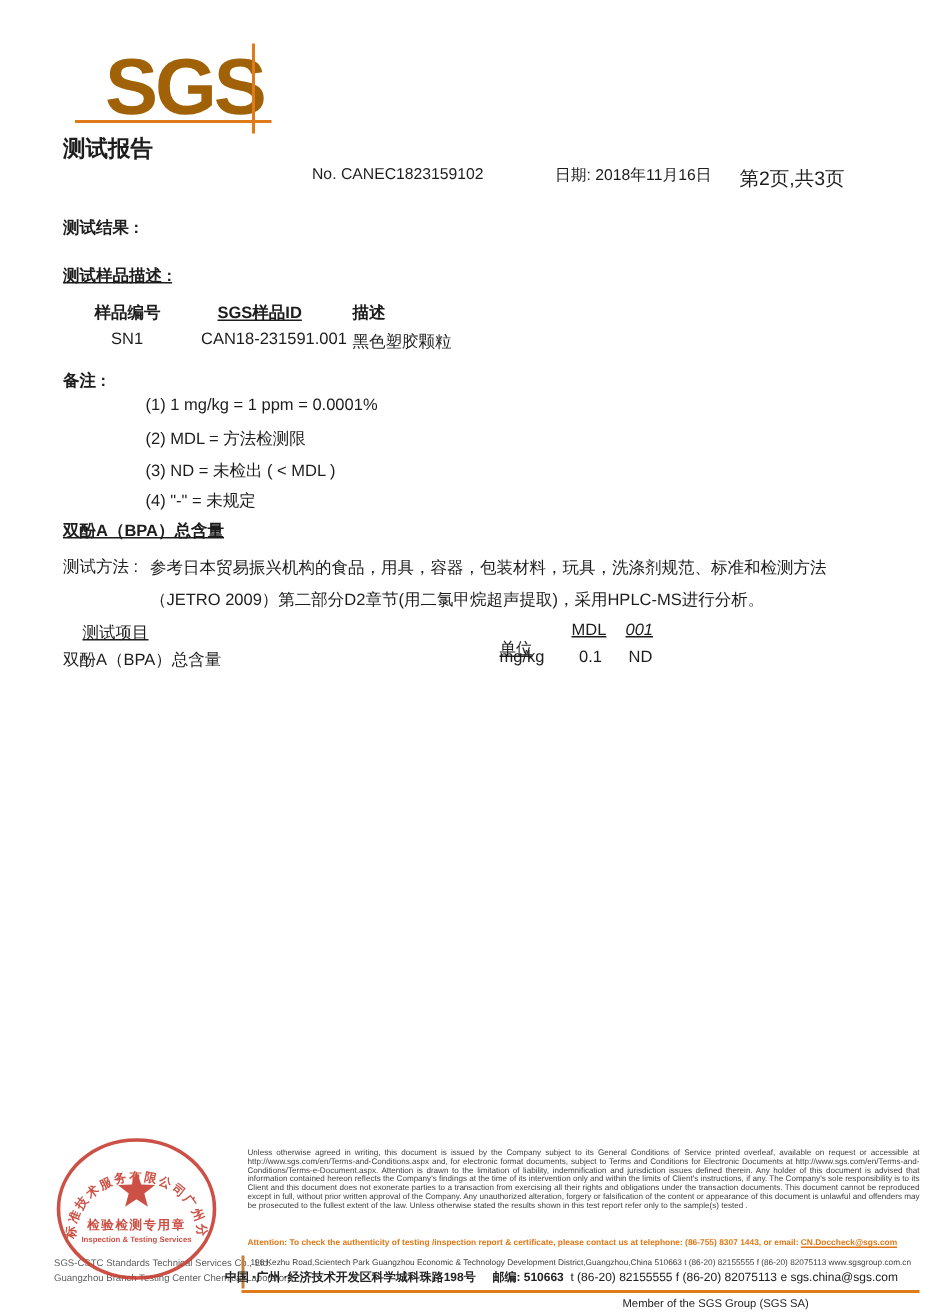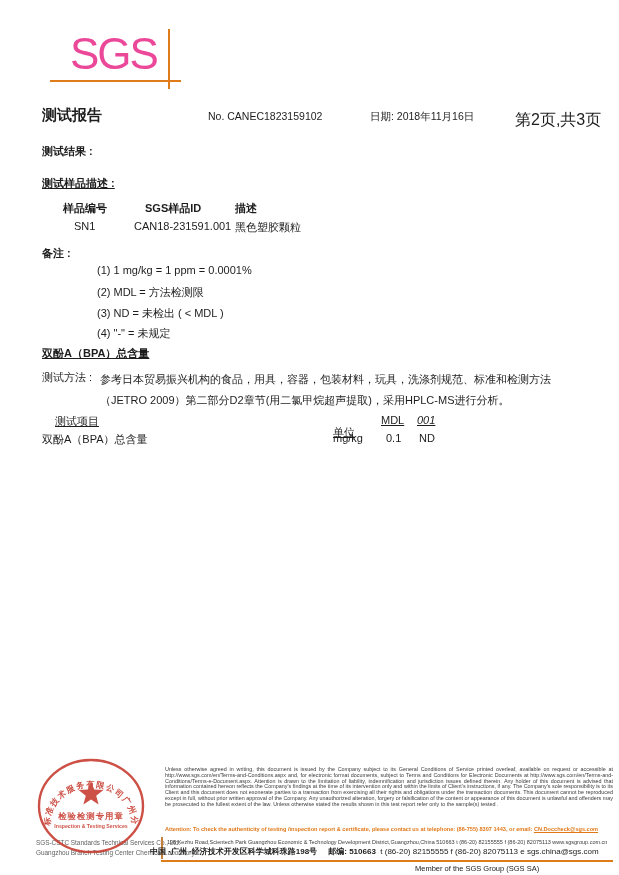--- a/index.html
+++ b/index.html
@@ -3,37 +3,37 @@
 <meta charset="utf-8">
 <style>
   * { margin:0; padding:0; box-sizing:border-box; }
   html,body { background:#ffffff; }
   body { font-family:"Liberation Sans","DejaVu Sans",sans-serif; color:#1d1d1d; }
   .page { position:relative; width:619px; height:875px; background:#fff; overflow:hidden; }
 
   .abs { position:absolute; }
 
   
-  .logo-text { left:70px; top:32px; font-size:44px; font-weight:400; letter-spacing:-2px; color:#ec4899; line-height:1; }
+  .logo-text { left:70px; top:32px; font-size:53px; font-weight:700; letter-spacing:-2px; color:#a16207; line-height:1; }
   .logo-hline { left:50px; top:80px; width:131px; height:2px; background:#e07b1a; }
   .logo-vline { left:168px; top:29px; width:2px; height:60px; background:#e07b1a; }
 
   
-  .doc-title { left:42px; top:106px; font-size:15px; font-weight:bold; }
+  .doc-title { left:42px; top:90px; font-size:15px; font-weight:bold; }
   .report-no { left:208px; top:110px; font-size:10.5px; }
   .report-date { left:370px; top:110px; font-size:10.5px; }
-  .report-page { left:493px; top:110px; font-size:16px;margin-left:22px; }
+  .report-page { left:493px; top:110px; font-size:13px; }
 
   .results-label { left:42px; top:144px; font-size:11px; font-weight:bold; }
 
   .sample-heading { left:42px; top:176px; font-size:11px; font-weight:bold; text-decoration:underline;text-align:right; }
 
   .s-h { font-size:11px; font-weight:bold; top:201px; }
   .s-v { font-size:11px; top:220px; }
-  .s-c1h { left:63px; } .s-c2h { left:145px; } .s-c3h { left:235px; }
+  .s-c1h { left:63px; } .s-c2h { left:145px;text-decoration:underline; } .s-c3h { left:235px; }
   .s-c1v { left:74px; } .s-c2v { left:134px; } .s-c3v { left:235px; }
 
   .notes-label { left:42px; top:246px; font-size:11px; font-weight:bold;text-align:right; }
   .note { left:97px; font-size:11px; }
   .note-0 { top:264px; } .note-1 { top:285px; } .note-2 { top:306px; } .note-3 { top:326px; }
 
   .bpa-heading { left:42px; top:346px; font-size:11px; font-weight:bold; text-decoration:underline; }
   .method-label { left:42px; top:370px; font-size:11px; }
   .method-text { left:100px; top:369px; width:478px; font-size:11px; line-height:21px; }
 

